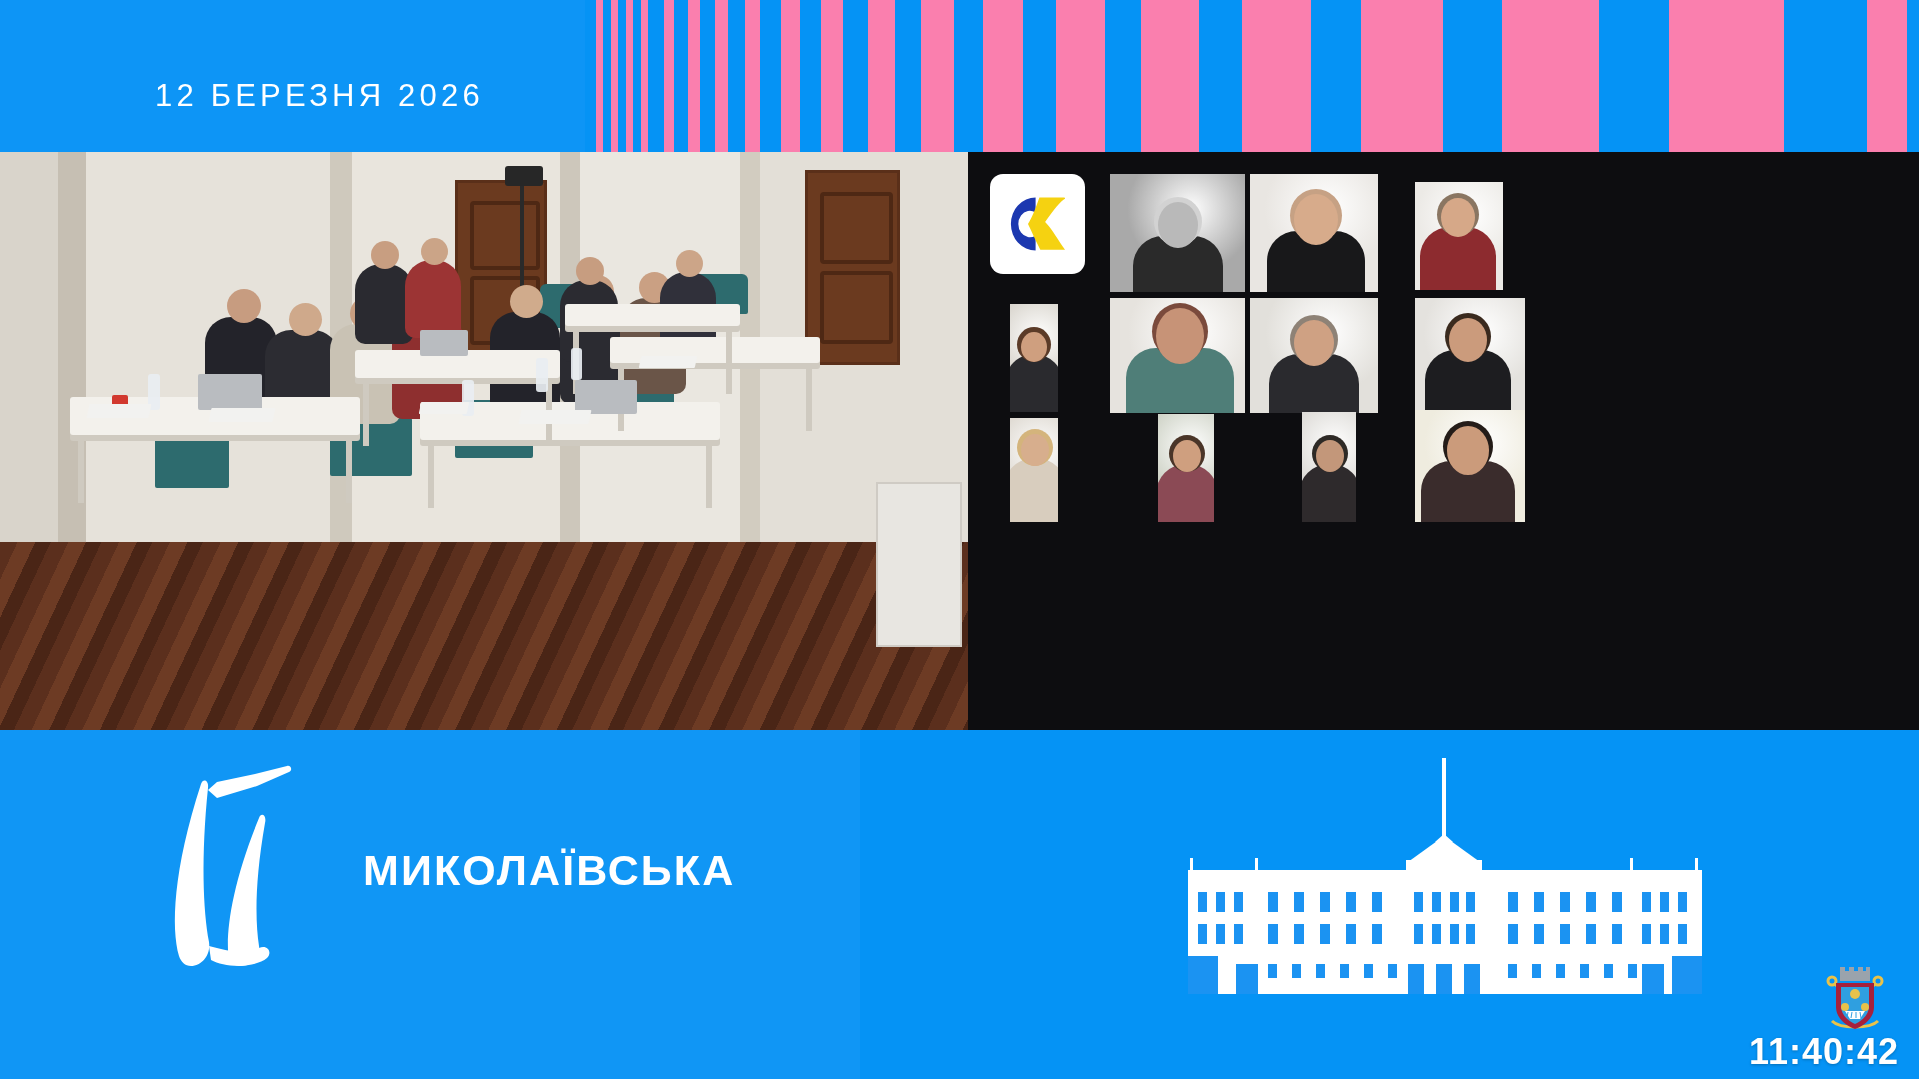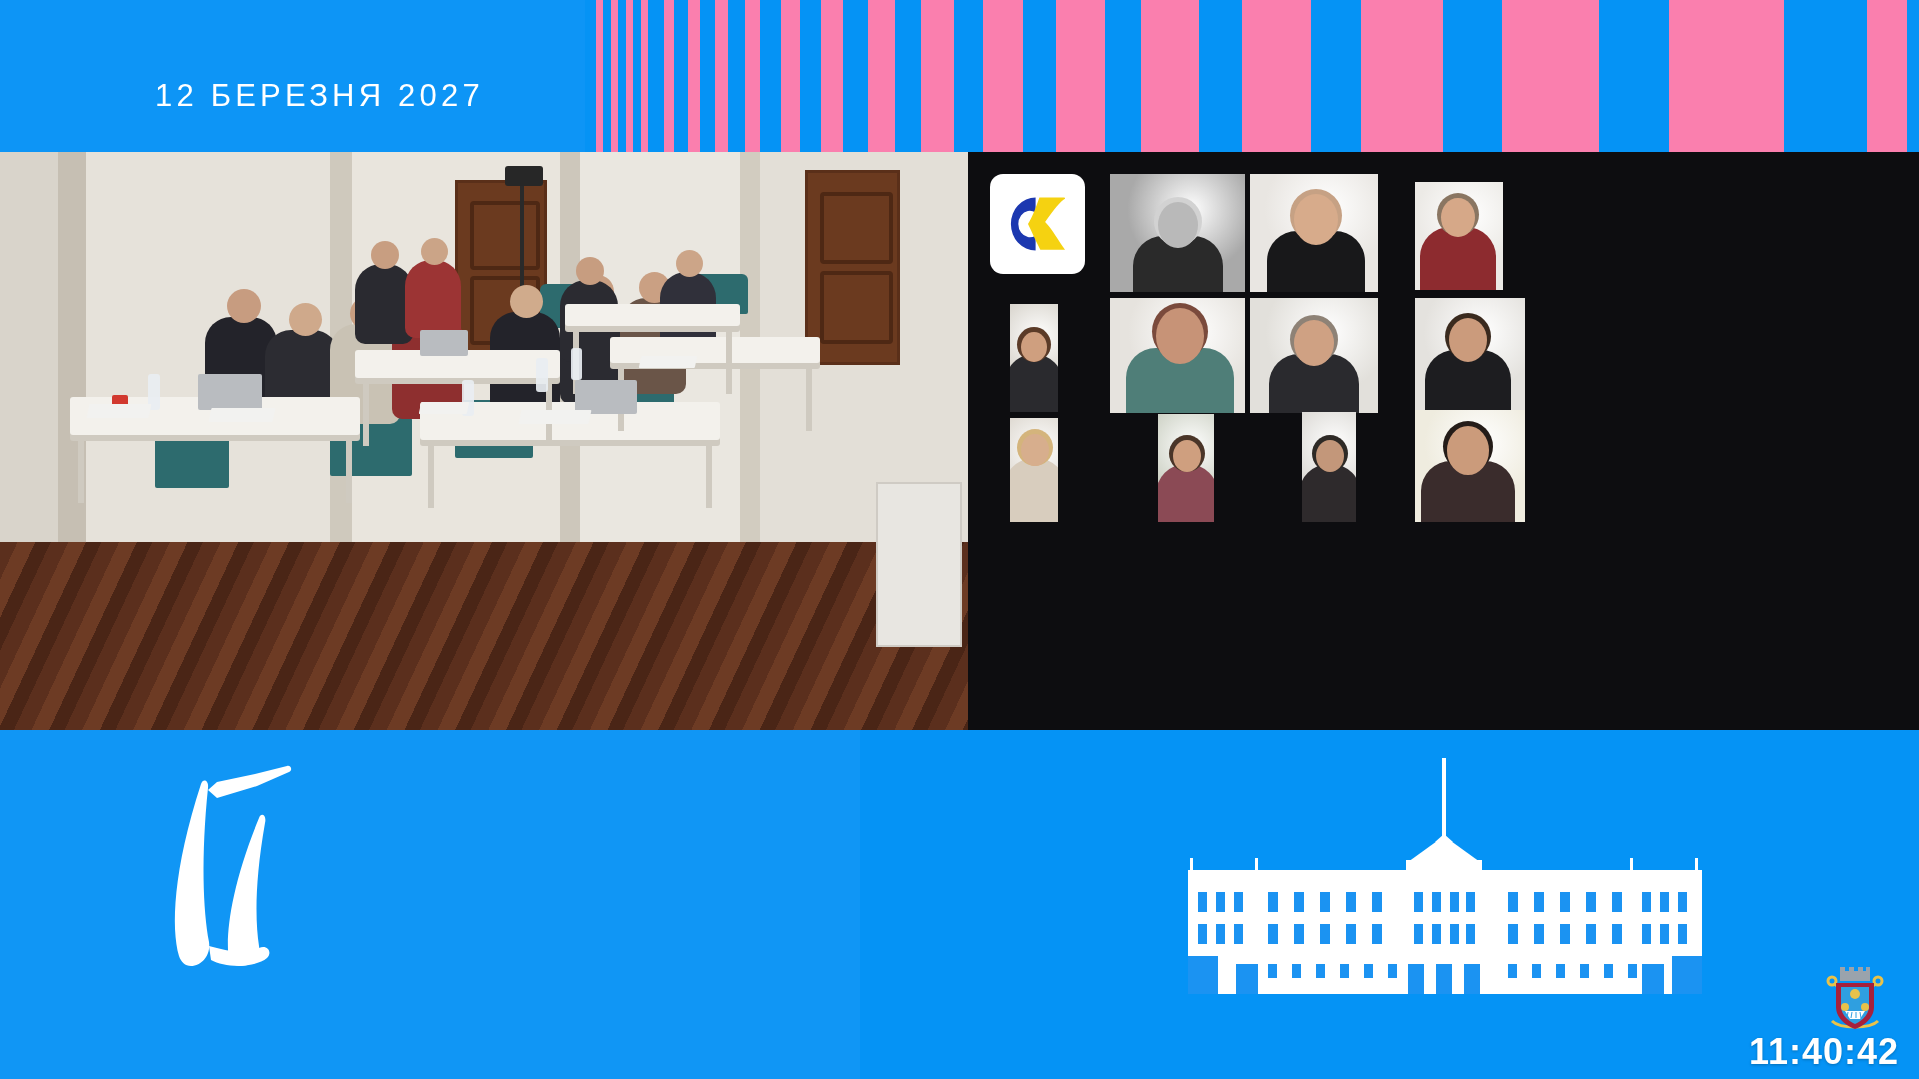--- a/index.html
+++ b/index.html
@@ -55,21 +55,21 @@
   #arms{position:absolute;left:1818px;top:963px;width:74px;height:74px;}
   #clock{position:absolute;right:20px;bottom:6px;color:#ffffff;font-weight:700;font-size:36px;letter-spacing:1px;text-shadow:0 1px 3px rgba(0,0,0,.25);}
 </style>
 </head>
 <body>
 
 <div id="stage">
 
   <div id="topband">
     <div id="datebox"></div>
-    <div id="datetext">12 БЕРЕЗНЯ 2027</div>
+    <div id="datetext">12 БЕРЕЗНЯ 2026</div>
     <div id="stripes">
         <div class="stripe" style="left: 11px; width: 7px; background: rgb(250, 127, 174);"></div>
         <div class="stripe" style="left: 26px; width: 7px; background: rgb(250, 127, 174);"></div>
         <div class="stripe" style="left: 41px; width: 7px; background: rgb(250, 127, 174);"></div>
         <div class="stripe" style="left: 56px; width: 7px; background: rgb(250, 127, 174);"></div>
         <div class="stripe" style="left: 79px; width: 10px; background: rgb(250, 127, 174);"></div>
         <div class="stripe" style="left: 103px; width: 12px; background: rgb(250, 127, 174);"></div>
         <div class="stripe" style="left: 130px; width: 13px; background: rgb(250, 127, 174);"></div>
         <div class="stripe" style="left: 160px; width: 15px; background: rgb(250, 127, 174);"></div>
         <div class="stripe" style="left: 196px; width: 19px; background: rgb(250, 127, 174);"></div>
@@ -264,20 +264,21 @@
   </div>
 
   <svg id="sail" viewBox="0 0 175 210">
     <path d="M24 196 C16 168 18 110 46 24 C48 18 54 20 53 28 C46 96 48 150 54 182 C56 196 46 206 36 206 C30 206 26 202 24 196 Z" fill="#ffffff"></path>
     <path d="M74 200 C70 176 76 126 104 58 C106 52 112 55 110 63 C100 120 100 160 104 186 C106 198 96 206 86 206 C80 206 76 204 74 200 Z" fill="#ffffff"></path>
     <path d="M54 186 C70 190 90 196 104 188 C112 184 118 192 112 198 C100 208 70 208 56 200 Z" fill="#ffffff"></path>
     <path d="M53 30 L62 22 L100 14 L132 6 C136 5 138 10 134 12 L102 26 L62 38 Z" fill="#ffffff"></path>
   </svg>
 
   <div id="brand">
+    <div>МИКОЛАЇВСЬКА</div>
   </div>
 
   <svg id="hall" viewBox="0 0 570 250">
     <g fill="#ffffff">
       <rect x="282" y="6" width="4" height="78"></rect>
       <path d="M284 82 l-9 8 h18 Z"></path>
       <path d="M284 84 l-36 26 h72 Z"></path>
       <rect x="246" y="108" width="76" height="8"></rect>
       <rect x="30" y="106" width="3" height="14"></rect>
         <rect x="95" y="106" width="3" height="14"></rect>

